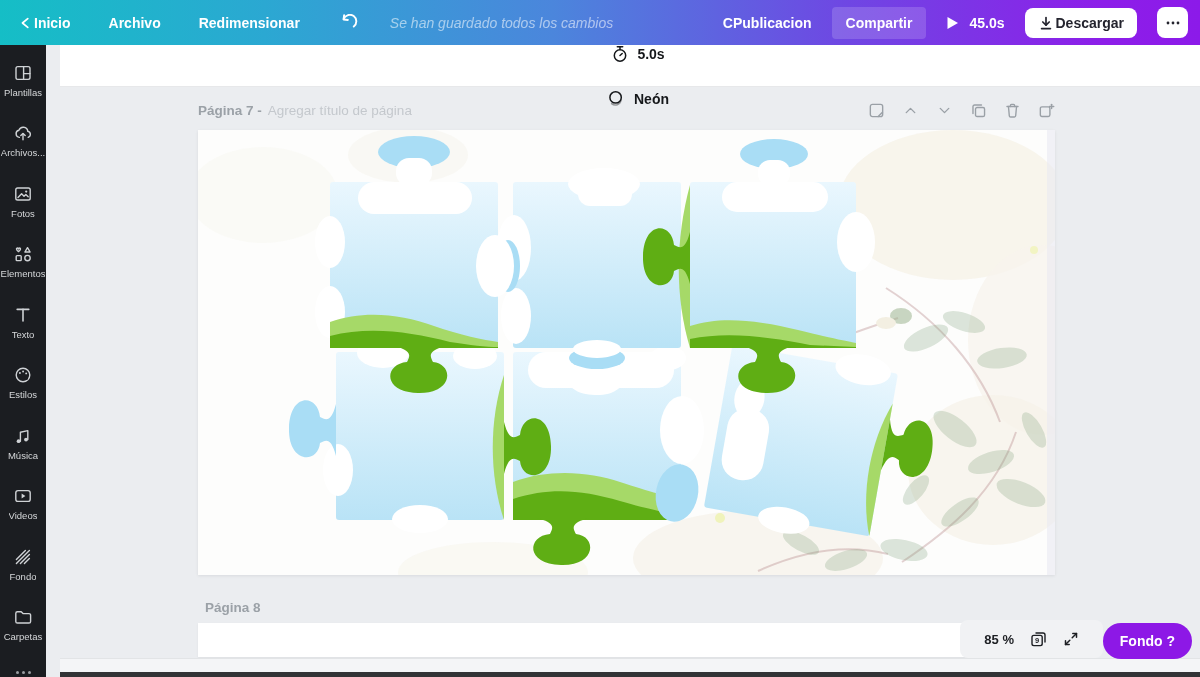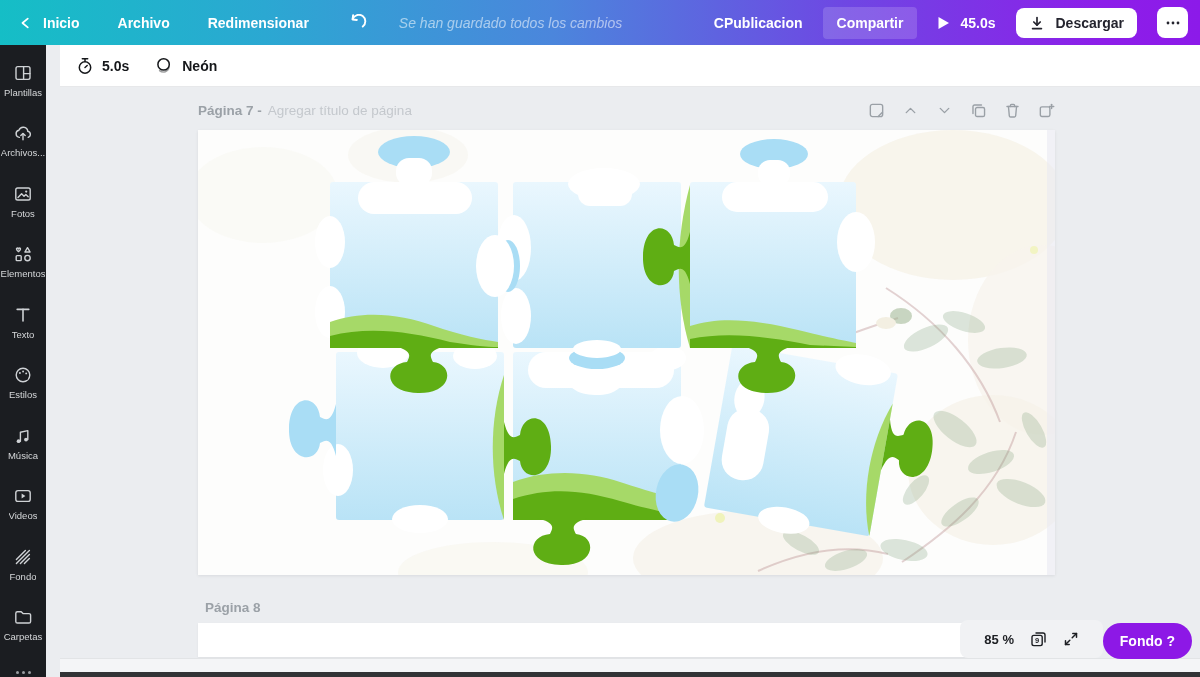--- a/index.html
+++ b/index.html
@@ -7,32 +7,32 @@
   body { position:relative; font-family:"Liberation Sans",sans-serif; background:#ebedf0; }
 
   svg { display:block; }
   .ic { stroke:currentColor; fill:none; stroke-width:1.4; stroke-linecap:round; stroke-linejoin:round; }
 
   
   .topbar { position:absolute; left:0; top:0; right:0; height:45px; z-index:40;
     background:linear-gradient(90deg,#15bec6 0%,#2ba8d2 22%,#4b86dc 46%,#6e48e3 70%,#8d1ee9 92%,#8c1ae9 100%);
     display:flex; align-items:center; color:#fff; font-size:14px; font-weight:600; padding:0 12px 0 18px; }
   .tb-left { display:flex; align-items:center; gap:38px; }
-  .tb-home { display:flex; align-items:center; gap:9px; }
+  .tb-home { display:flex; align-items:center; }
   .tb-saved { font-weight:400; font-style:italic; color:rgba(255,255,255,.55); margin-left:-6px; }
   .tb-right { margin-left:auto; display:flex; align-items:center; gap:20px; }
   .btn-share { background:rgba(255,255,255,.16); border-radius:4px; padding:8px 14px; }
   .tb-play { display:flex; align-items:center; gap:10px; font-weight:700; }
-  .btn-download { background:#fff; color:#24242e; border-radius:8px; padding:7px 13px; display:flex; align-items:center; gap:11px; font-weight:600; }
+  .btn-download { background:#fff; color:#24242e; border-radius:8px; padding:7px 13px; display:flex; align-items:center; gap:2px; font-weight:600; }
   .btn-more { background:#fff; color:#24242e; border-radius:8px; width:31px; height:31px; display:flex; align-items:center; justify-content:center; }
 
   
   .toolbar2 { position:absolute; left:60px; right:0; top:45px; height:42px; background:#fff;
     border-bottom:1px solid #e7e8ea; display:flex; align-items:center; gap:26px; padding-left:16px; z-index:10;
-    color:#15171a; font-size:14px; font-weight:700; }
+    color:#15171a; font-size:14px; font-weight:700;flex-direction:column; }
   .chip { display:flex; align-items:center; gap:8px; }
 
   
   .sidebar { position:absolute; left:0; top:45px; bottom:0; width:46px; background:#1b1d21; z-index:30;
     display:flex; flex-direction:column; align-items:center; padding-top:5px; }
   .sb-item { width:60px; height:60.5px; display:flex; flex-direction:column; align-items:center; justify-content:center; gap:4px; color:#cfd2d5; }
   .sb-label { font-size:9.5px; color:#d6d8da; max-width:58px; overflow:hidden; white-space:nowrap; }
   .sb-more { margin-top:auto; margin-bottom:1px; display:flex; gap:3px; padding-bottom:2px; }
   .sb-more i { width:3px; height:3px; border-radius:50%; background:#9a9da1; }
 

